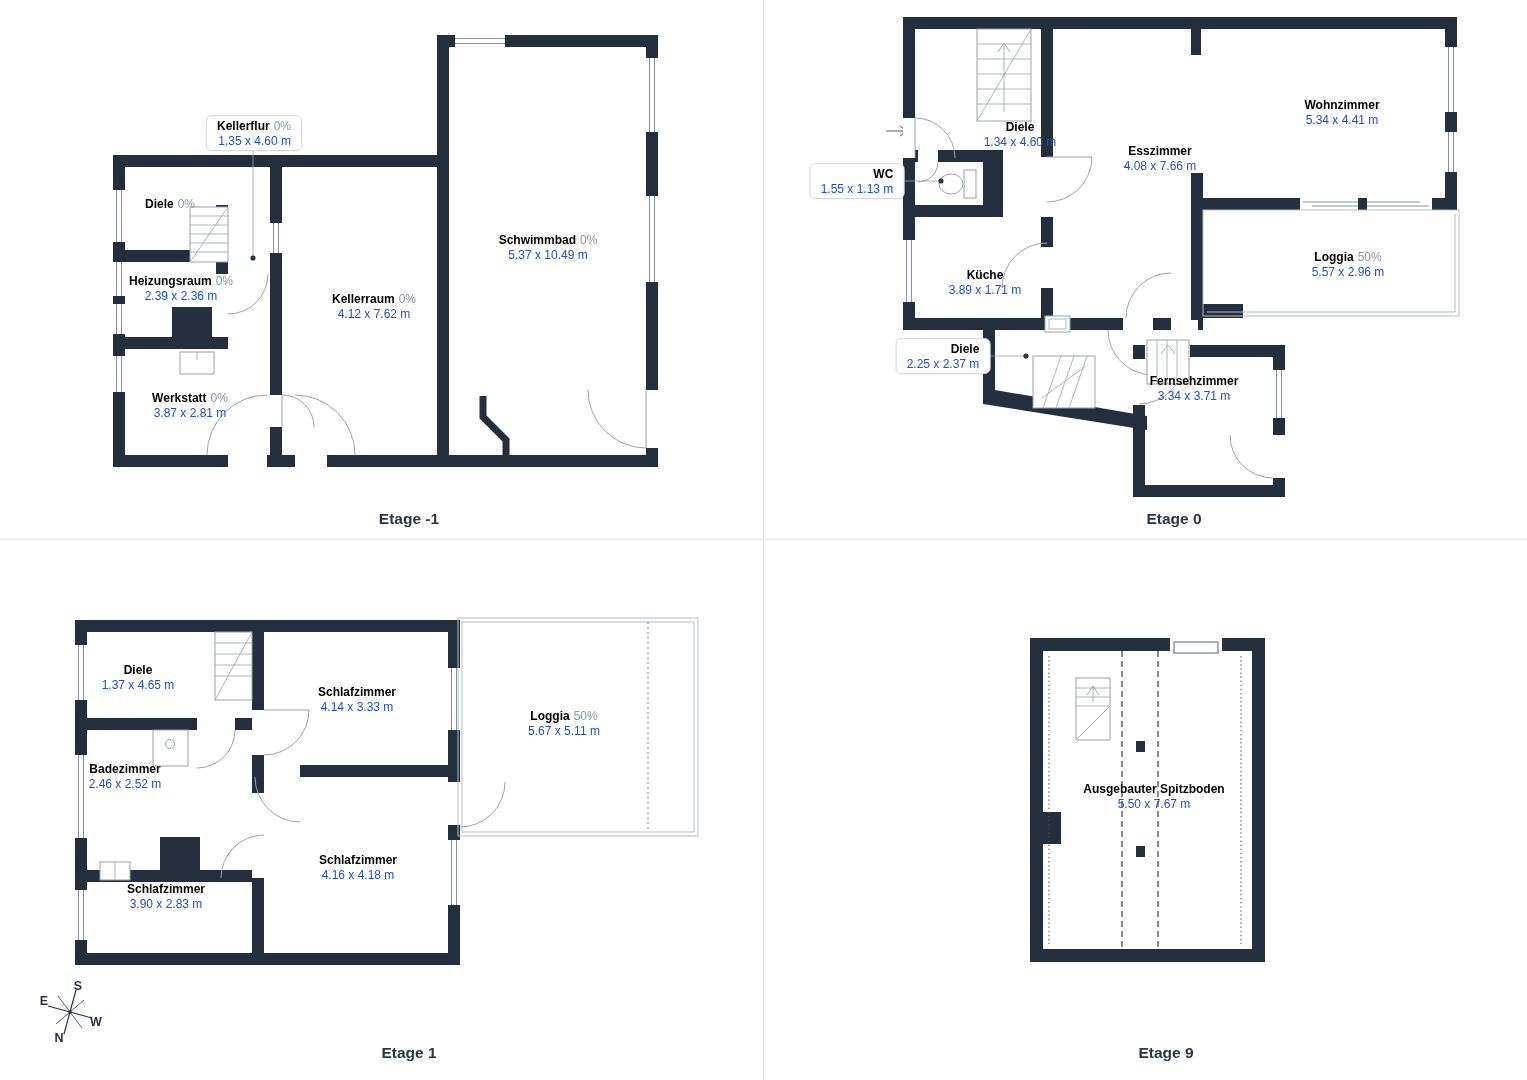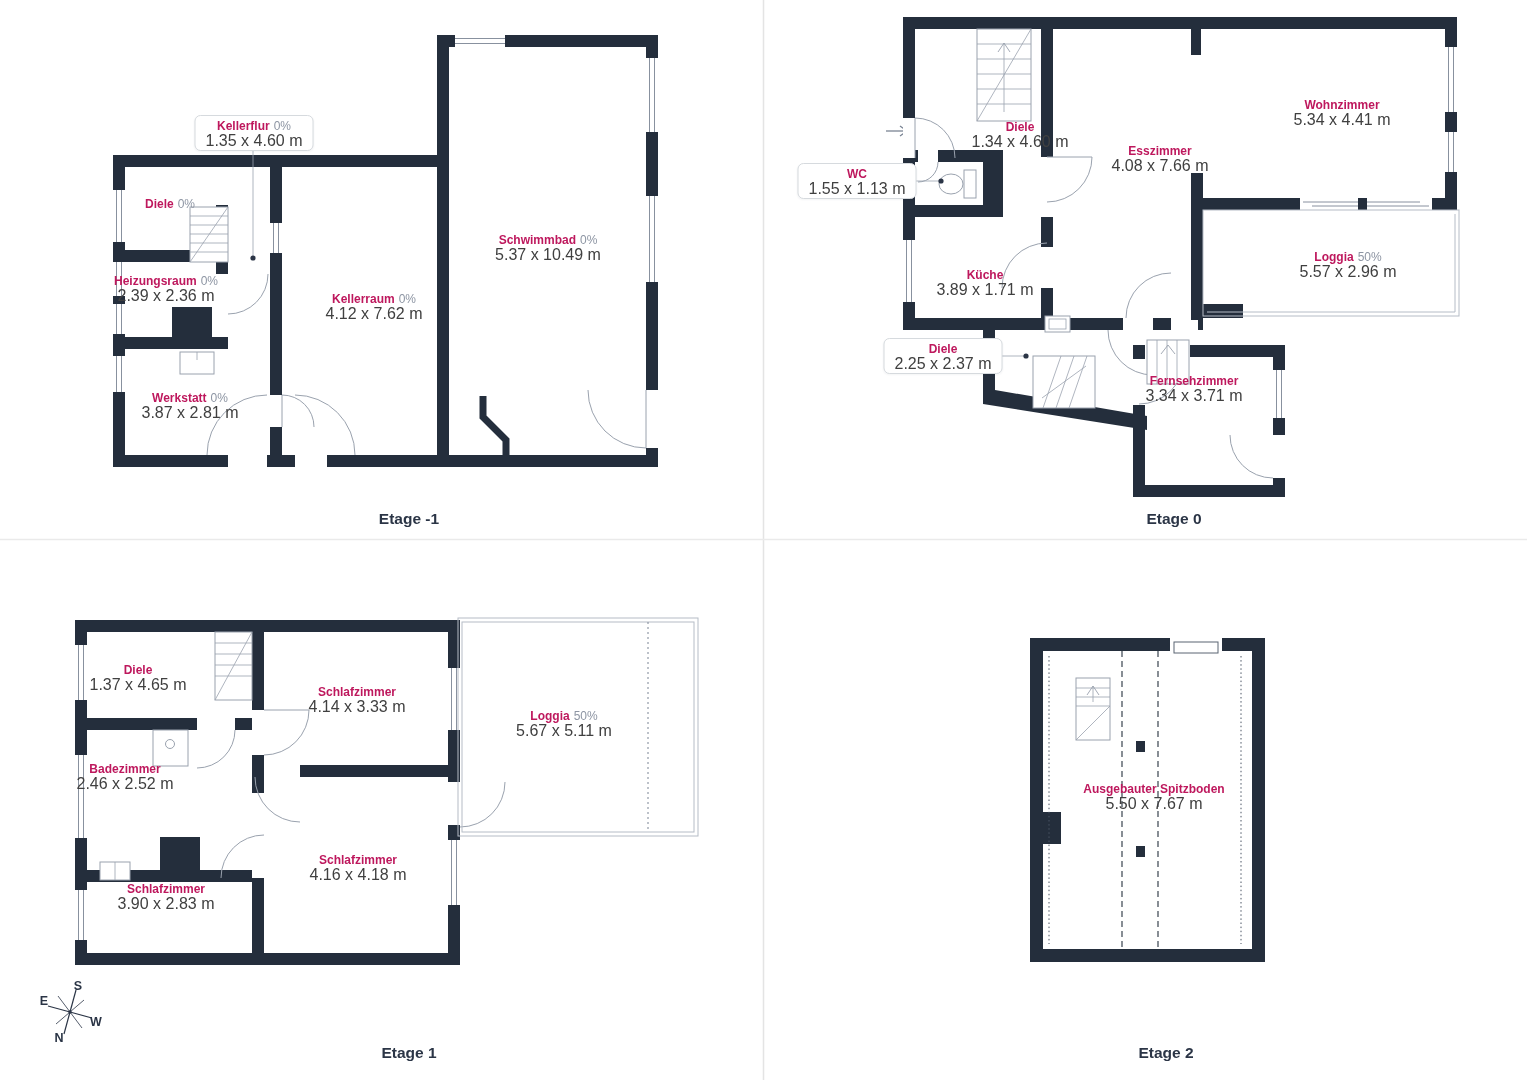--- a/index.html
+++ b/index.html
@@ -1,25 +1,25 @@
 <!DOCTYPE html>
 <html><head>
 <meta charset="utf-8">
 <style>
   html,body{margin:0;padding:0;background:#ffffff;}
   body{width:1527px;height:1080px;position:relative;font-family:"Liberation Sans",sans-serif;overflow:hidden;}
   .stage{position:absolute;left:0;top:0;width:1527px;height:1080px;}
   svg.planlayer{position:absolute;left:0;top:0;display:block;}
   .room-label{position:absolute;transform:translate(-50%,-50%);text-align:center;white-space:nowrap;line-height:14.5px;z-index:5;}
-  .rl-name{font-weight:bold;font-size:12px;color:#be185d;}
+  .rl-name{font-weight:bold;font-size:12px;color:#000000;}
   .rl-pct{font-size:12px;color:#8d95a3;margin-left:4px;font-weight:normal;}
   .rl-pct:empty{display:none;}
-  .rl-dims{font-size:16px;color:#404040;}
+  .rl-dims{font-size:12px;color:#1d4ed8;}
   .rl-dims:empty{display:none;}
-  .callout{position:absolute;transform:translate(-50%,-50%);text-align:center;white-space:nowrap;line-height:14.5px;
+  .callout{position:absolute;transform:translate(-50%,-50%);text-align:right;white-space:nowrap;line-height:14.5px;
            background:#ffffff;border:1px solid #d6dade;border-radius:6px;padding:2px 10px;
            box-shadow:0 1px 2px rgba(40,50,70,0.05);z-index:6;}
   .floor-title{position:absolute;transform:translate(-50%,-50%);font-size:15.5px;font-weight:bold;color:#2b3546;white-space:nowrap;z-index:5;padding-left:48px;}
   .compass-letter{position:absolute;transform:translate(-50%,-50%);font-size:12.5px;font-weight:bold;color:#2b3546;z-index:5;}
 </style>
 </head>
 <body>
 
 <div class="stage">
 
@@ -343,21 +343,21 @@
 </svg>
 
 <div class="callout" style="left:254px;top:133px;">
   <div><span class="rl-name">Kellerflur</span><span class="rl-pct">0%</span></div>
   <div class="rl-dims">1.35 x 4.60 m</div>
 </div>
 <div class="room-label" style="left:170px;top:204px;">
   <div><span class="rl-name">Diele</span><span class="rl-pct">0%</span></div>
 
 </div>
-<div class="room-label" style="left:166px;top:288px;">
+<div class="room-label" style="left:181px;top:288px;">
   <div><span class="rl-name">Heizungsraum</span><span class="rl-pct">0%</span></div>
   <div class="rl-dims">2.39 x 2.36 m</div>
 </div>
 <div class="room-label" style="left:374px;top:306px;">
   <div><span class="rl-name">Kellerraum</span><span class="rl-pct">0%</span></div>
   <div class="rl-dims">4.12 x 7.62 m</div>
 </div>
 <div class="room-label" style="left:548px;top:247px;">
   <div><span class="rl-name">Schwimmbad</span><span class="rl-pct">0%</span></div>
   <div class="rl-dims">5.37 x 10.49 m</div>
@@ -429,15 +429,15 @@
 <div class="floor-title" style="left:385px;top:1053px;">Etage 1</div>
 <span class="compass-letter" style="left:78px;top:986px;">S</span>
 <span class="compass-letter" style="left:44px;top:1001px;">E</span>
 <span class="compass-letter" style="left:96px;top:1022px;">W</span>
 <span class="compass-letter" style="left:59px;top:1038px;">N</span>
 
 <div class="room-label" style="left:1154px;top:796px;">
   <div><span class="rl-name">Ausgebauter Spitzboden</span></div>
   <div class="rl-dims">5.50 x 7.67 m</div>
 </div>
-<div class="floor-title" style="left:1142px;top:1053px;">Etage 2</div>
+<div class="floor-title" style="left:1142px;top:1053px;">Etage 9</div>
 
 </div>
 
 </body></html>

